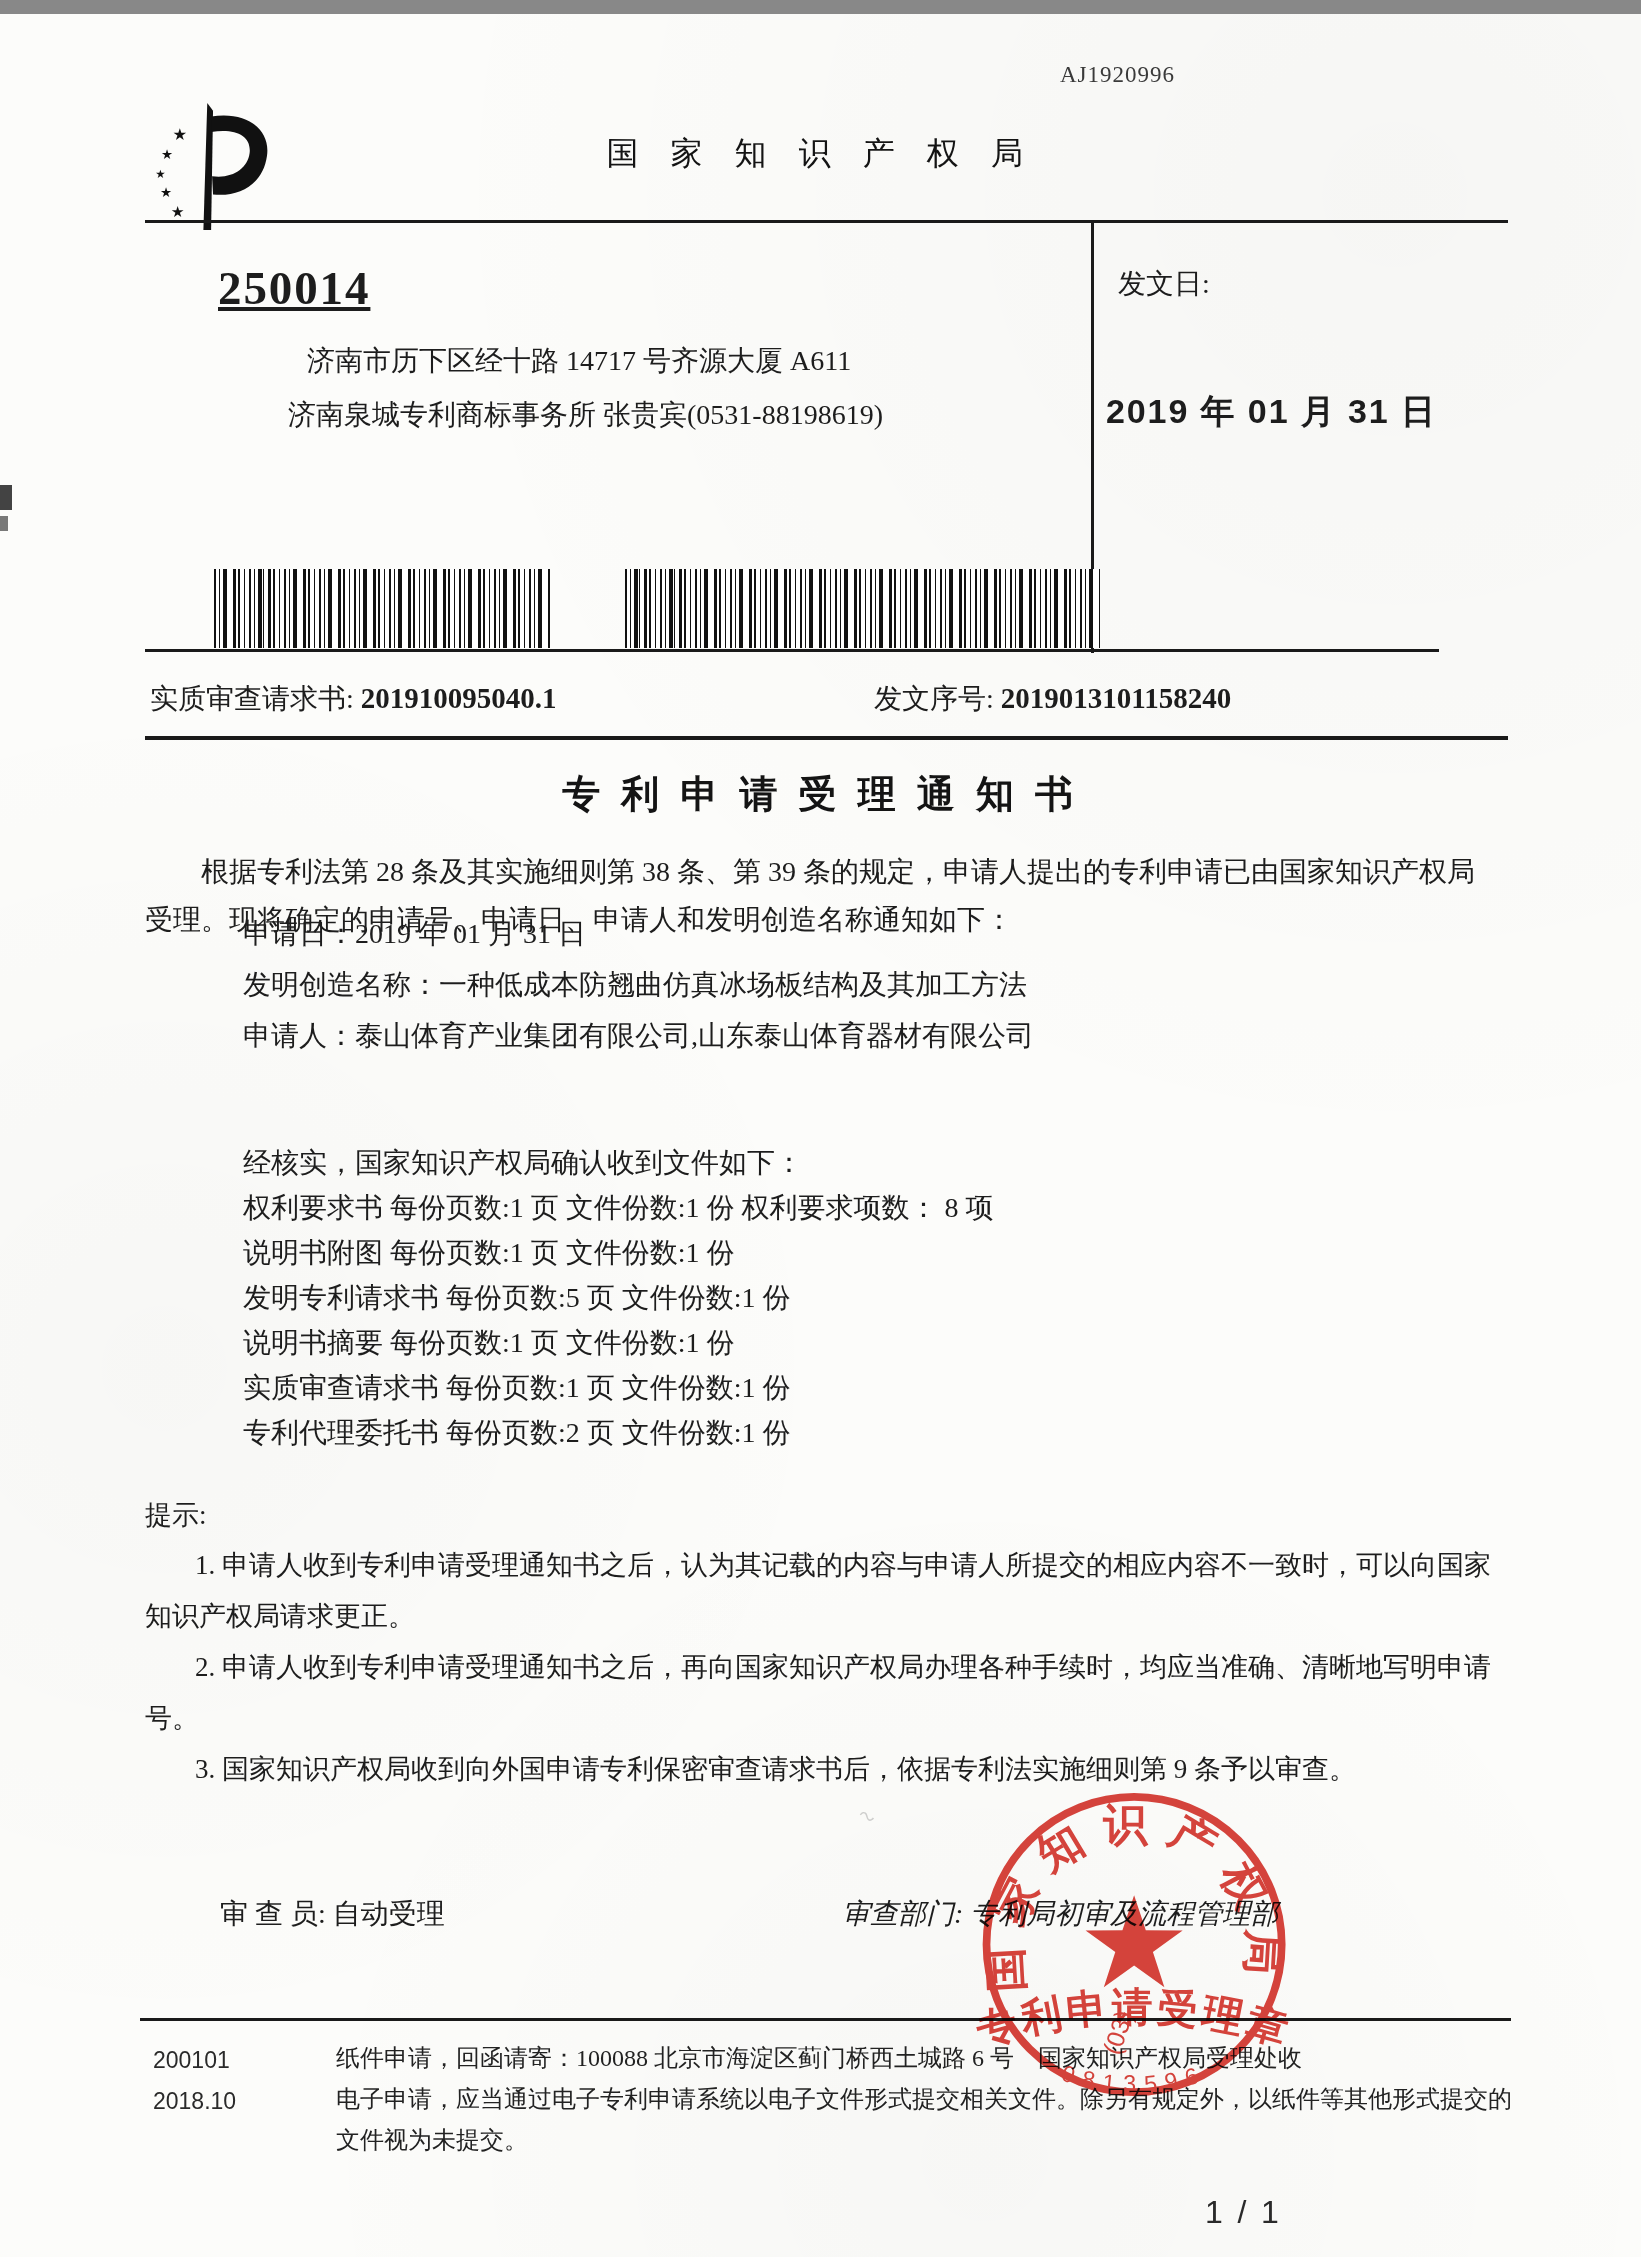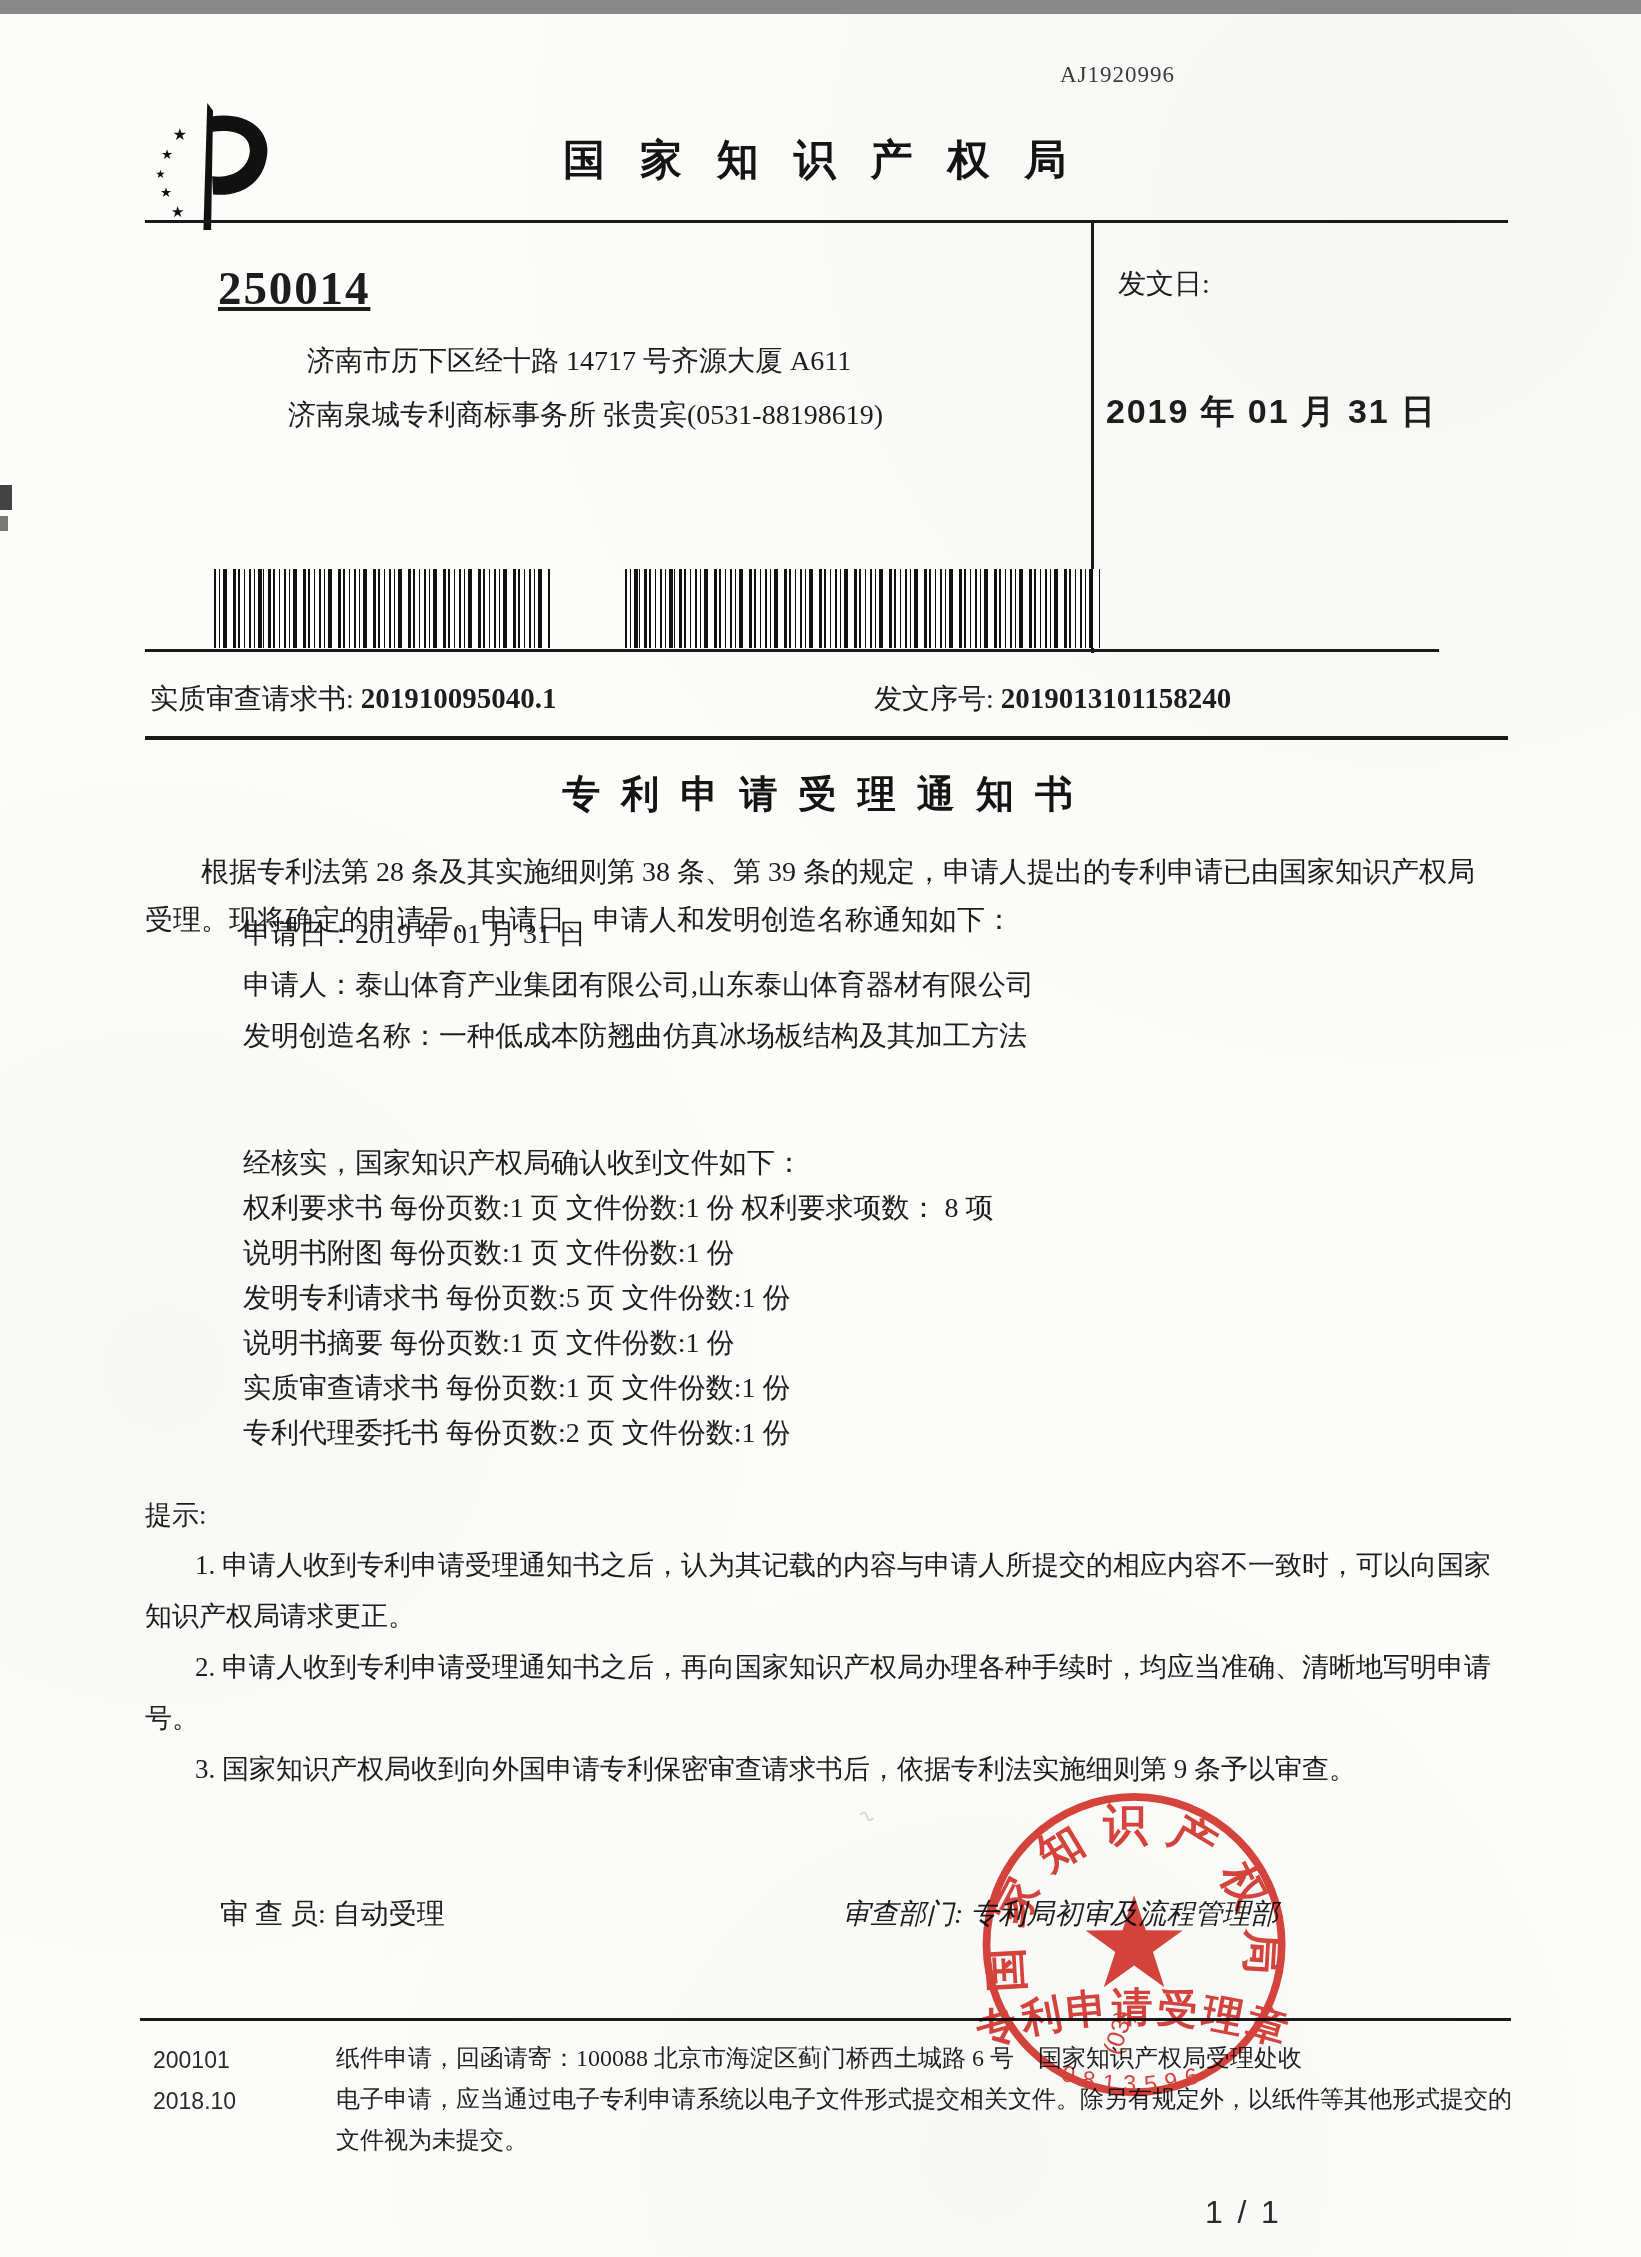--- a/index.html
+++ b/index.html
@@ -14,21 +14,21 @@
       radial-gradient(circle at 60% 95%, rgba(0,0,0,0.02), transparent 30%);
     font-family:"Liberation Serif","DejaVu Serif",serif;
     color:#1d1d1d;
     overflow:hidden;
   }
   .abs{position:absolute;}
   .rule{position:absolute;background:#1a1a1a;}
   .refcode{left:1060px;top:48px;font-size:23px;letter-spacing:1px;color:#3a3a3a;}
   .org-title{left:0;right:0;top:118px;text-align:center;
     font-family:"Liberation Sans","DejaVu Sans",sans-serif;
-    font-size:42px;font-weight:700;letter-spacing:11.6px;color:#141414;}
+    font-size:32px;font-weight:400;letter-spacing:11.6px;color:#141414;}
   .postal{left:218px;top:247px;font-size:47px;font-weight:bold;letter-spacing:1.9px;text-decoration:underline;}
   .addr1{left:307px;top:328px;font-size:28px;}
   .addr2{left:288px;top:382px;font-size:28px;}
   .dispatch-label{left:1118px;top:251px;font-size:28px;}
   .dispatch-date{left:1106px;top:375px;font-size:34px;font-weight:bold;
     font-family:"Liberation Sans","DejaVu Sans",sans-serif;letter-spacing:1.9px;}
   .barcode{position:absolute;top:555px;height:79px;
     background:repeating-linear-gradient(90deg,
       #111 0 1.9px,#fff 1.9px 4.8px,#111 4.8px 5.8px,#fff 5.8px 8.7px,#111 8.7px 12.6px,#fff 12.6px 14.5px,
       #111 14.5px 15.4px,#fff 15.4px 19.3px,#111 19.3px 22px,#fff 22px 24px,#111 24px 26px,
@@ -104,24 +104,24 @@
 
   <div class="abs doc-title">专 利 申 请 受 理 通 知 书</div>
 
   <p class="abs intro">根据专利法第 28 条及其实施细则第 38 条、第 39 条的规定，申请人提出的专利申请已由国家知识产权局受理。现将确定的申请号、申请日、申请人和发明创造名称通知如下：</p>
 
   <div class="abs details">
     <div>
       <span>申请日：</span><span>2019 年 01 月 31 日</span>
     </div>
     <div>
-      <span>申请人：</span><span>泰山体育产业集团有限公司,山东泰山体育器材有限公司</span>
+      <span>发明创造名称：</span><span>一种低成本防翘曲仿真冰场板结构及其加工方法</span>
     </div>
     <div>
-      <span>发明创造名称：</span><span>一种低成本防翘曲仿真冰场板结构及其加工方法</span>
+      <span>申请人：</span><span>泰山体育产业集团有限公司,山东泰山体育器材有限公司</span>
     </div>
   </div>
 
   <div class="abs received">
     <div>经核实，国家知识产权局确认收到文件如下：</div>
     <div>权利要求书 每份页数:1 页 文件份数:1 份 权利要求项数： 8 项</div>
     <div>说明书附图 每份页数:1 页 文件份数:1 份</div>
     <div>发明专利请求书 每份页数:5 页 文件份数:1 份</div>
     <div>说明书摘要 每份页数:1 页 文件份数:1 份</div>
     <div>实质审查请求书 每份页数:1 页 文件份数:1 份</div>

